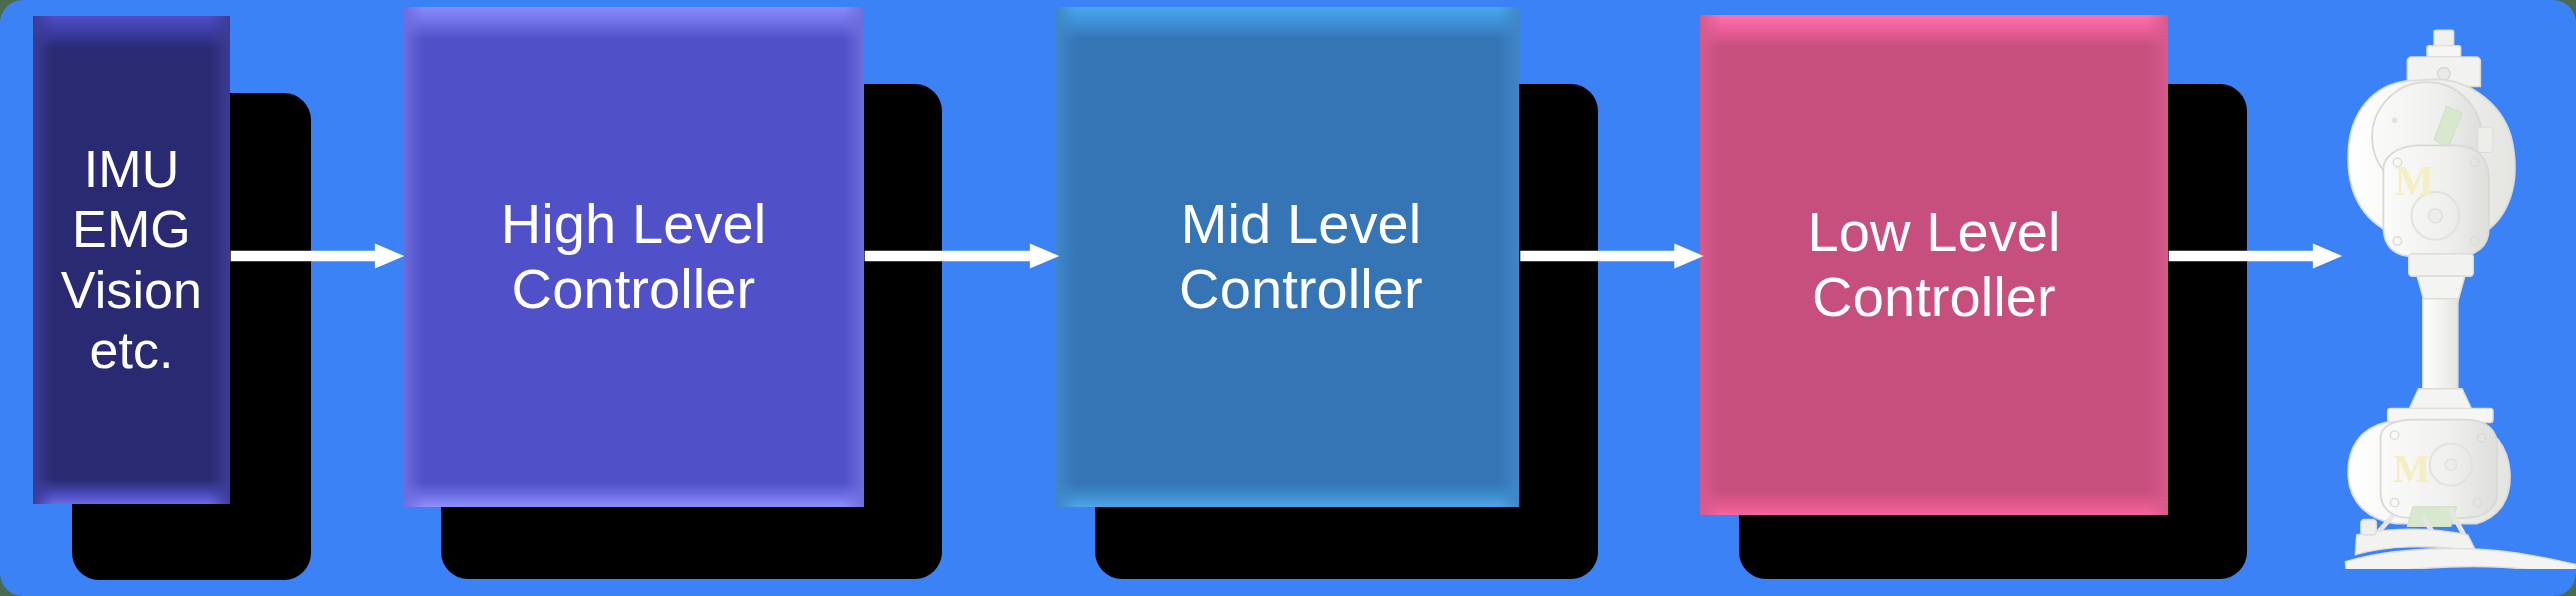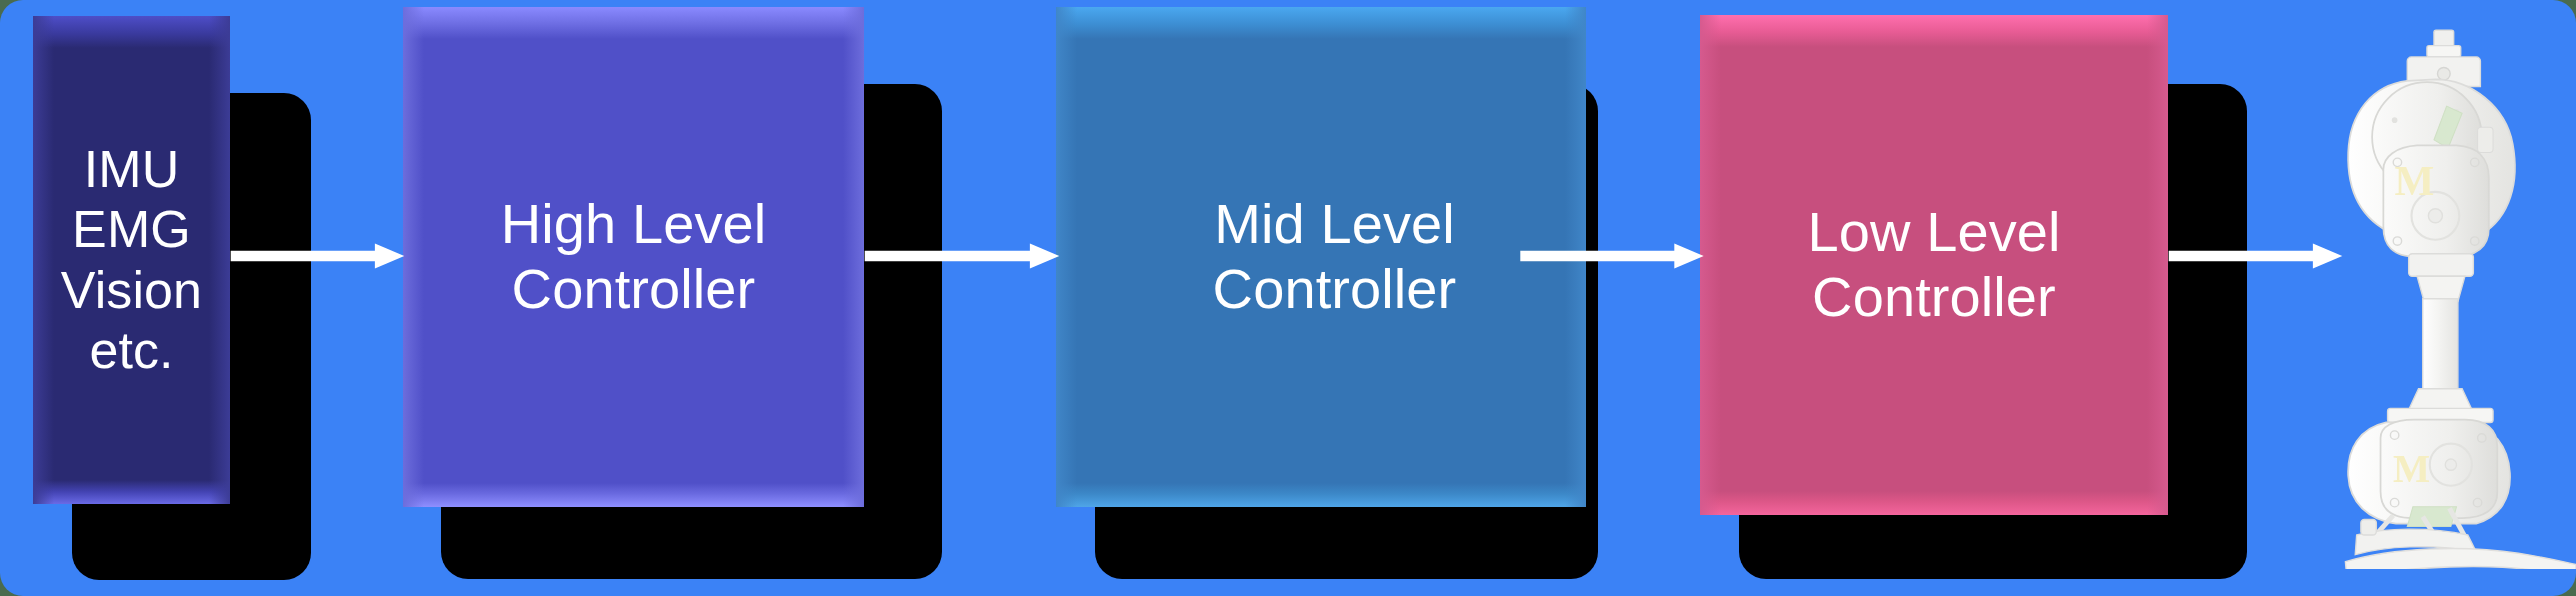--- a/index.html
+++ b/index.html
@@ -99,21 +99,21 @@
   }
   #box-high .bevel-left {
     background: linear-gradient(to right, #6d6ddc 0%, rgba(80,80,200,0) 100%);
   }
   #box-high .bevel-right {
     background: linear-gradient(to left, #6d6ddc 0%, rgba(80,80,200,0) 100%);
   }
 
   
   #box-mid {
-    left: 1056px; top: 7px; width: 530px; height: 500px;
+    left: 1056px; top: 7px; width: 463px; height: 500px;
     background: #3575b5;
     font-size: 56px;
     padding-left: 27px;
   }
   #box-mid .bevel-top {
     background: linear-gradient(to bottom, #4aa8f0 0%, #3d8fd4 52%, rgba(53,117,181,0) 100%);
   }
   #box-mid .bevel-bottom {
     background: linear-gradient(to top, #4fa5e8 0%, #3c88c8 55%, rgba(53,117,181,0) 100%);
   }

